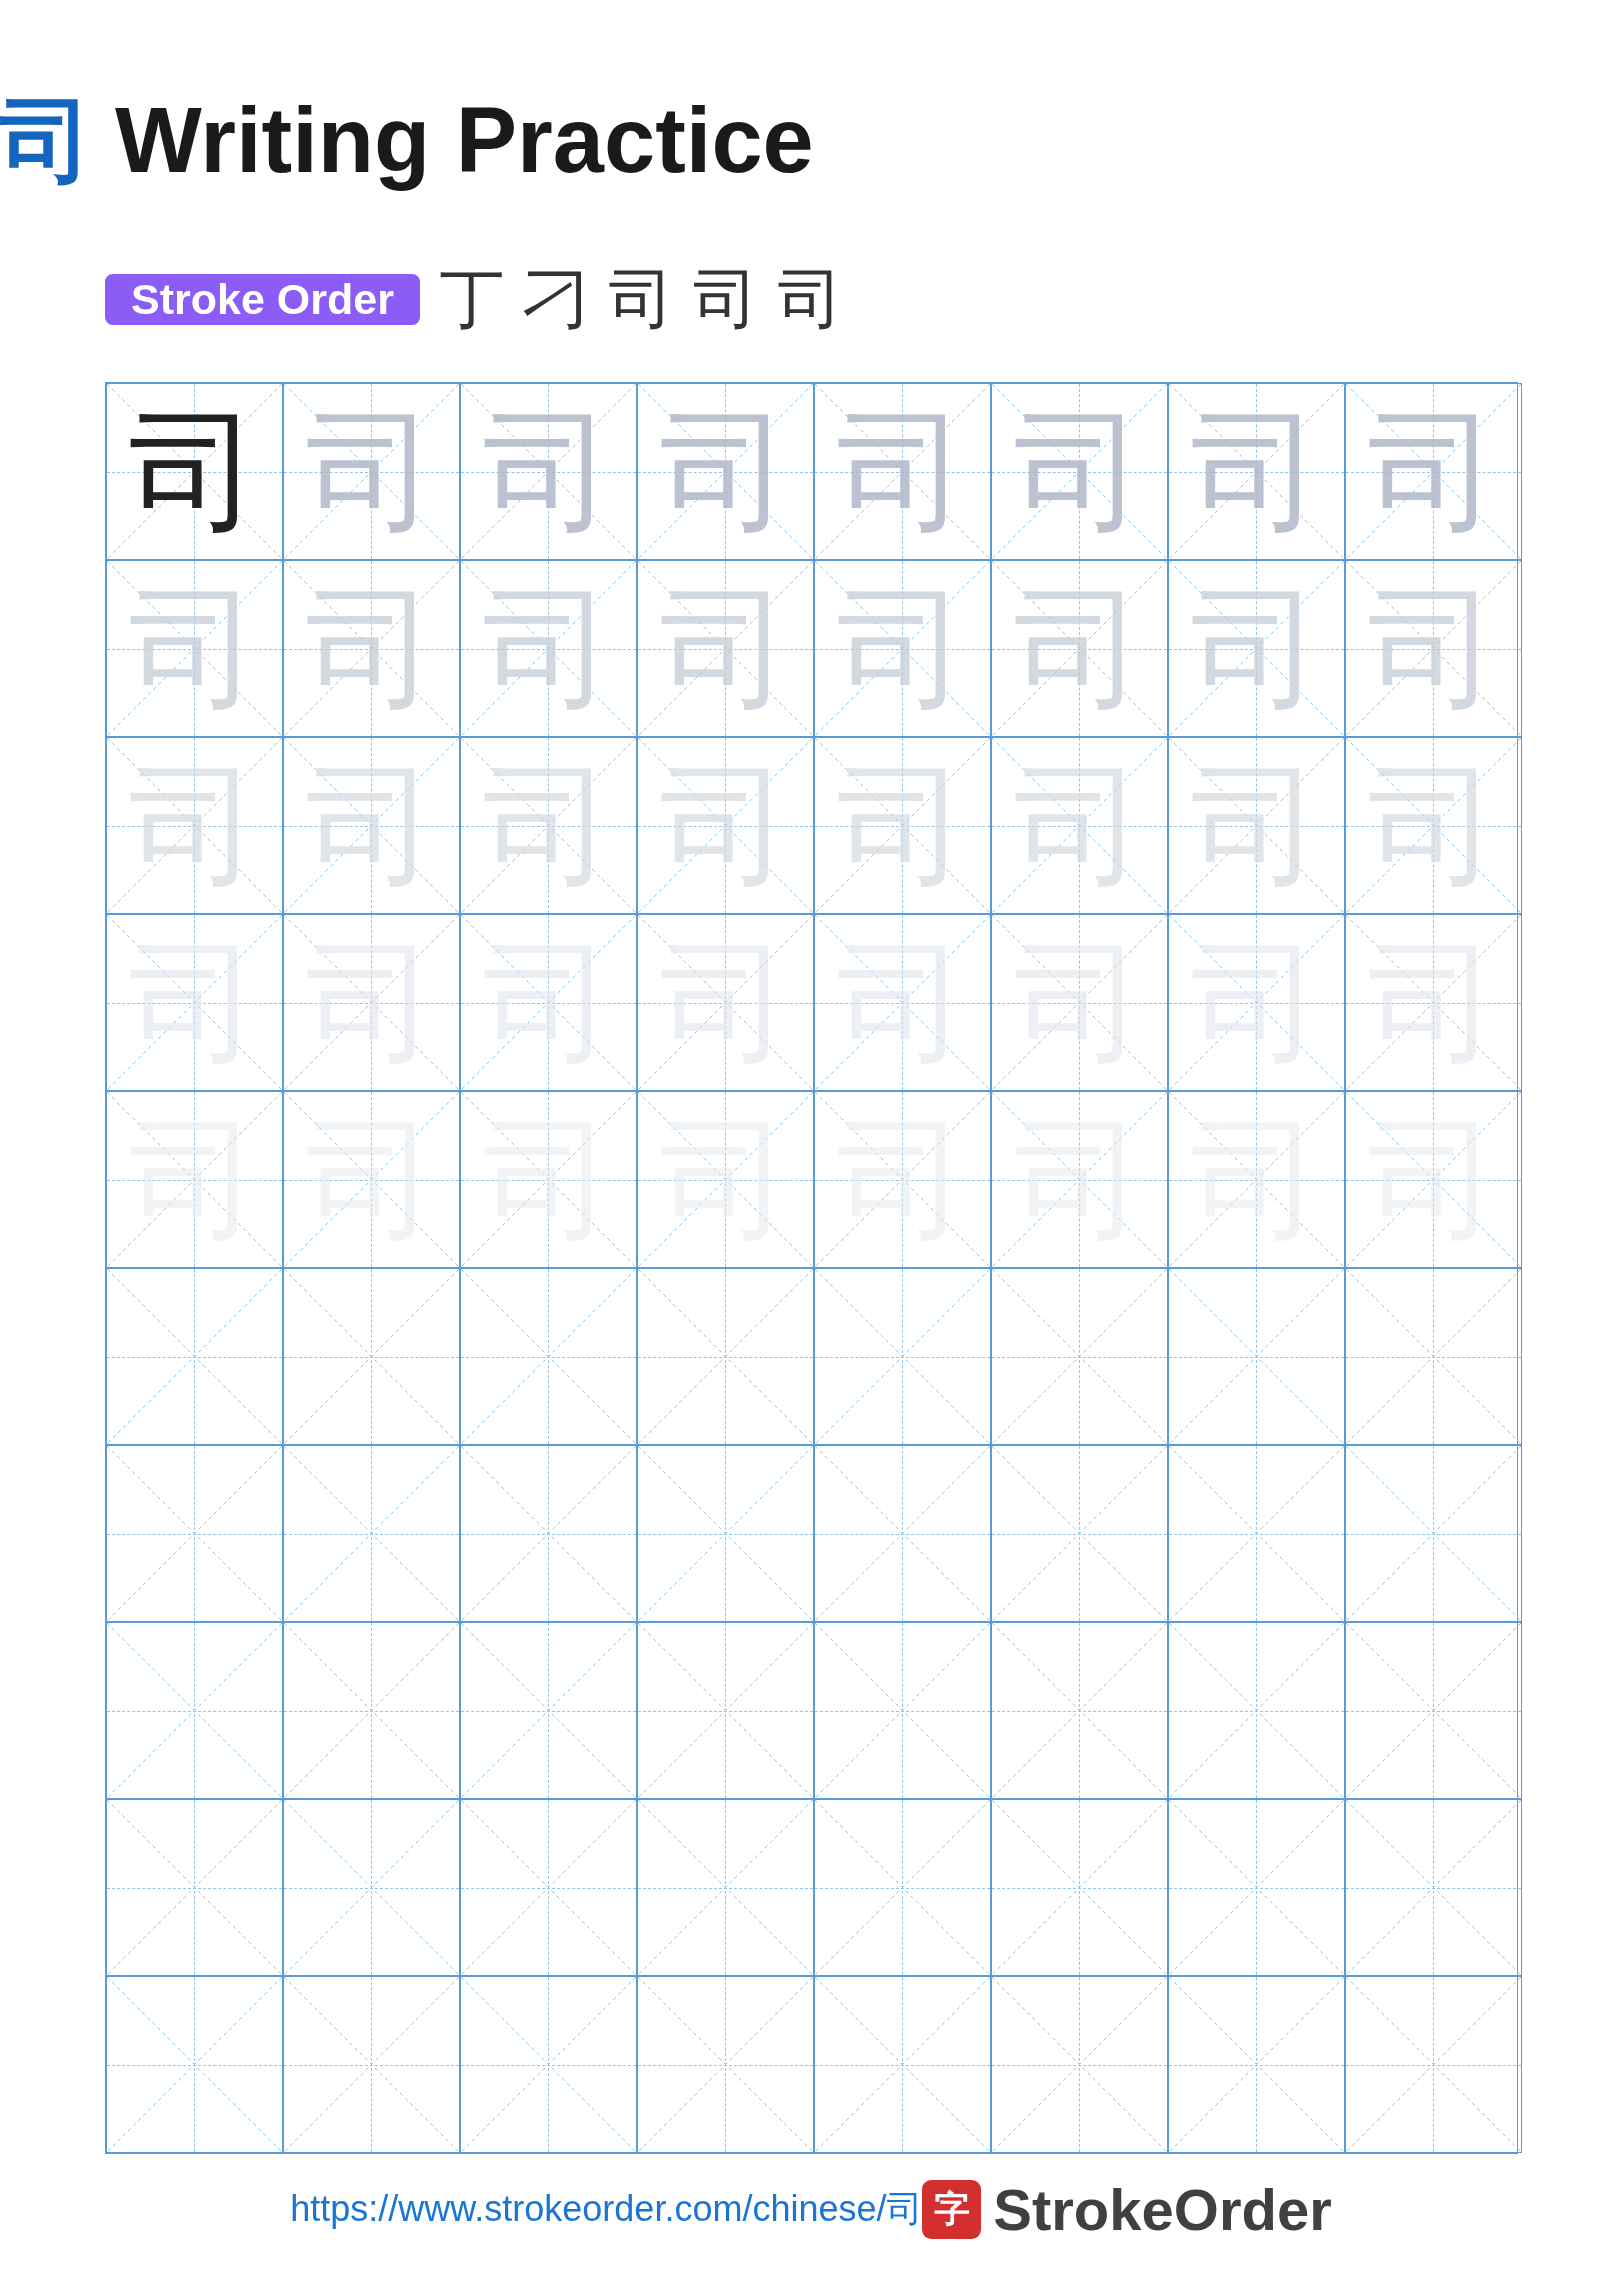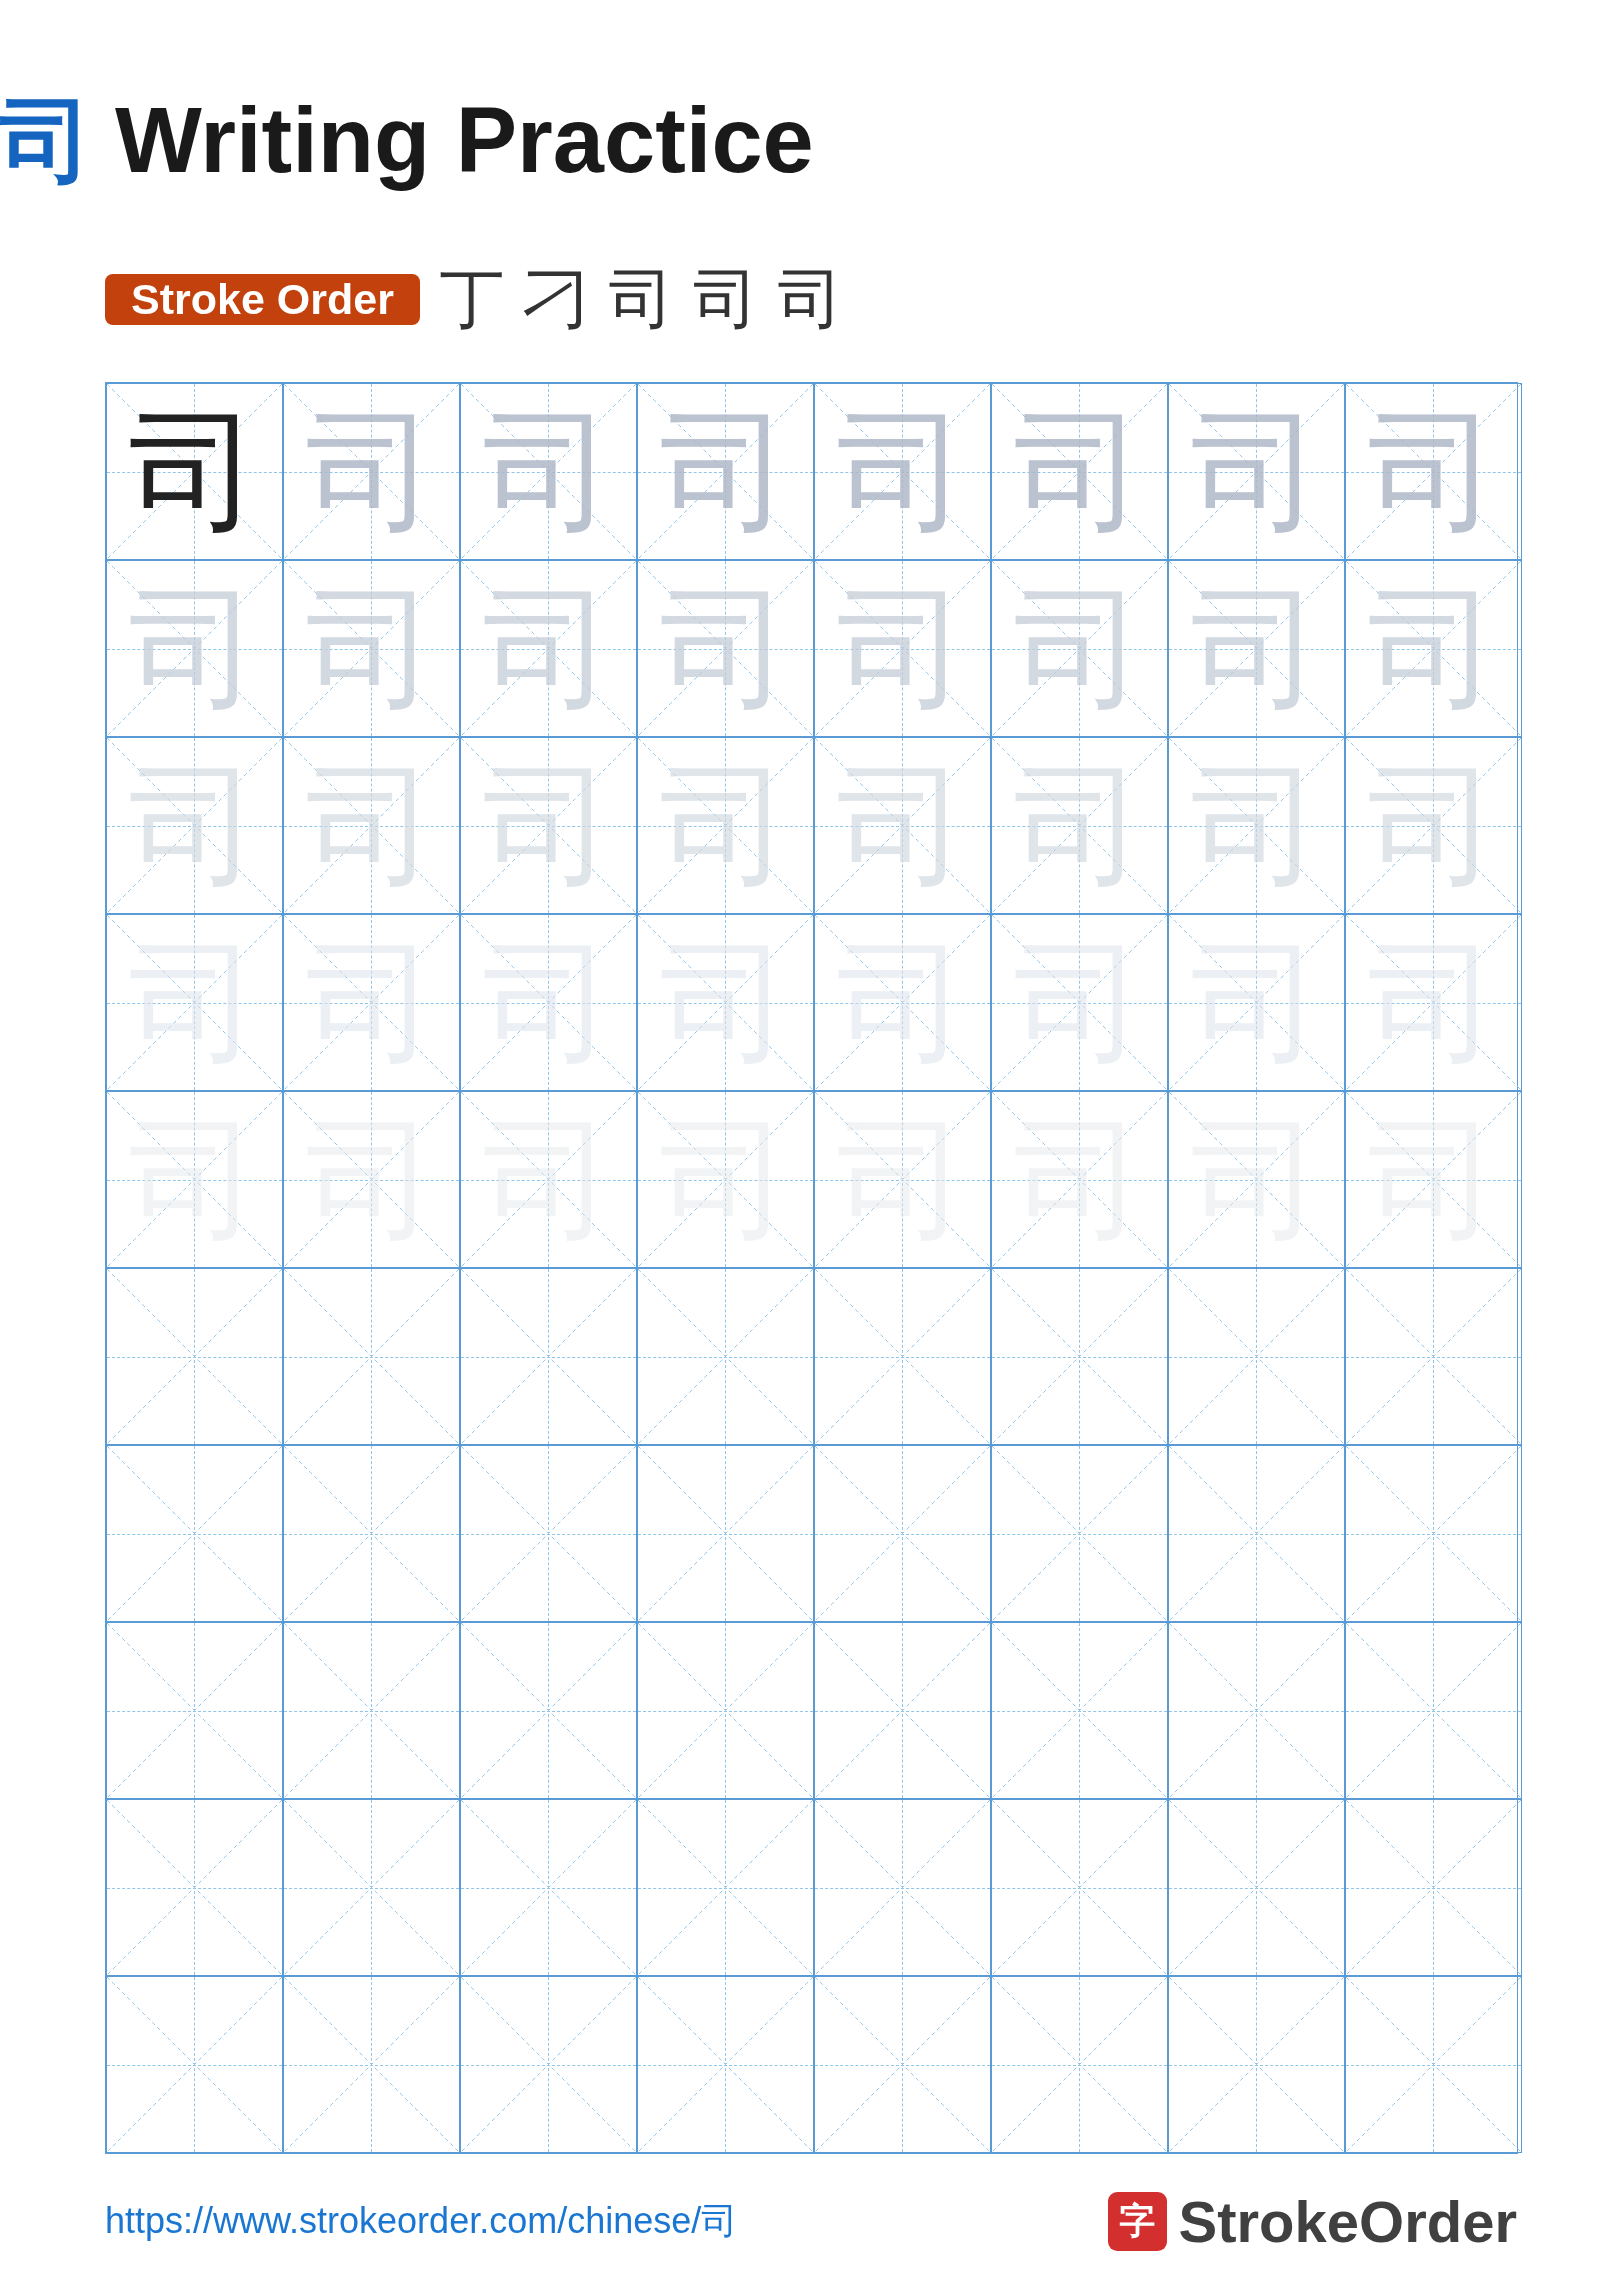--- a/index.html
+++ b/index.html
@@ -30,21 +30,21 @@
     }
 
     .stroke-order-section {
       display: flex;
       align-items: center;
       padding-left: 105px;
       margin-bottom: 39px;
       gap: 19.6px;
     }
     .stroke-order-badge {
-      background: #c2410c;
+      background: #8b5cf6;
       color: #fff;
       font-family: Arial, sans-serif;
       font-size: 43px;
       font-weight: bold;
       padding: 1px 26px;
       border-radius: 7.9px;
     }
     .stroke-order-chars {
       font-family: 'SimSun', 'STSong', serif;
       font-size: 65px;
@@ -125,26 +125,26 @@
       color: #d0d8e0;
       opacity: 0.65;
     }
     .char-light-4 {
       color: #dde3ea;
       opacity: 0.55;
     }
 
     .footer {
       position: absolute;
-      bottom: 40px;
+      bottom: 52px;
       left: 0;
       width: 100%;
       display: flex;
       align-items: center;
-      justify-content: space-between;
+      justify-content: center;
       padding: 0 105px;
     }
     .footer-url {
       font-family: Arial, sans-serif;
       font-size: 36px;
       color: #1976d2;
       text-decoration: none;
     }
     .footer-logo {
       display: flex;

